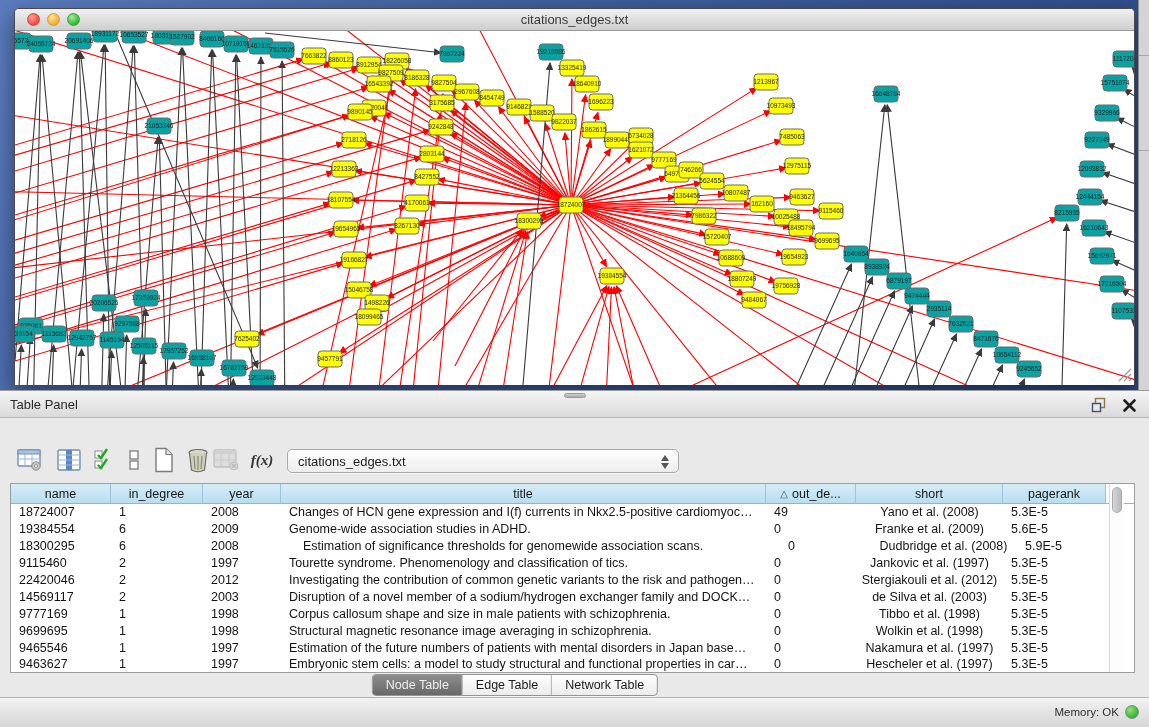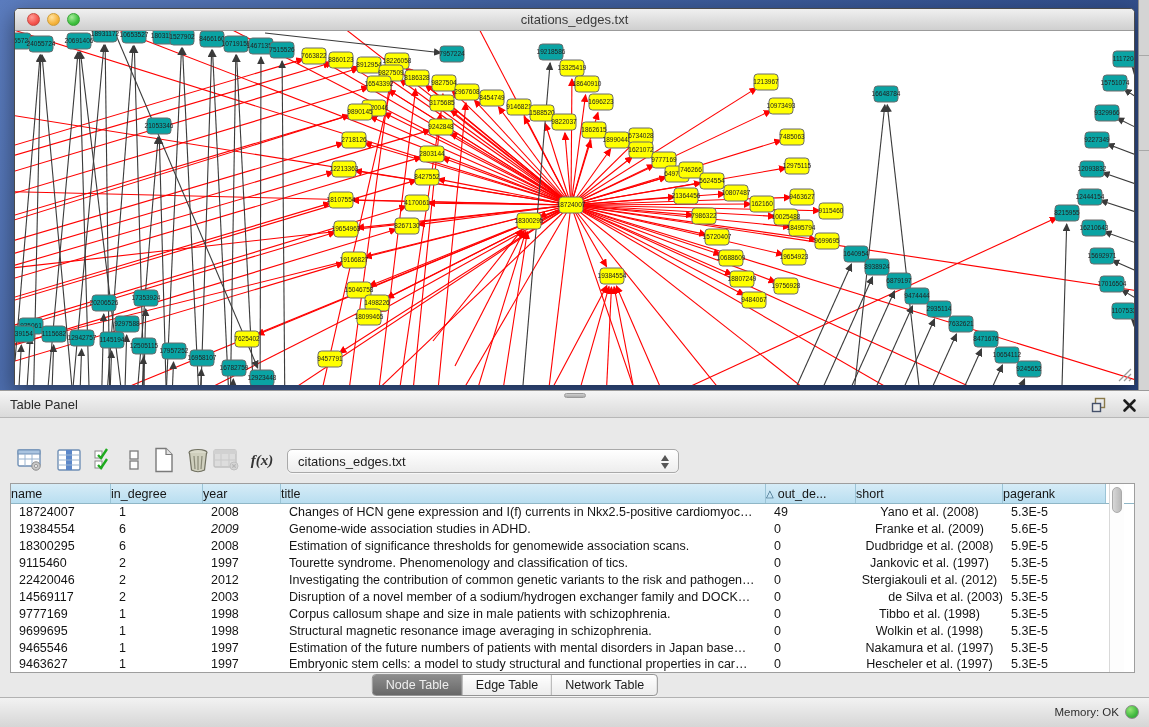--- a/index.html
+++ b/index.html
@@ -49,21 +49,21 @@
                border-left:4.5px solid transparent;border-right:4.5px solid transparent;
                border-bottom:6px solid #555;}
   .stepper .down{position:absolute;bottom:1px;left:1px;width:0;height:0;
                  border-left:4.5px solid transparent;border-right:4.5px solid transparent;
                  border-top:6px solid #555;}
   
   .table-wrap{position:absolute;left:10px;top:483px;width:1125px;height:190px;
               border:1px solid #9e9e9e;background:#fff;overflow:hidden;}
   .thead{display:flex;height:20px;border-bottom:1px solid #8fb6c6;}
   .th{background:linear-gradient(#d6ecf7,#b9def0);border-right:1px solid #9cc4d6;
-      font-size:12.5px;color:#161616;display:flex;align-items:center;
+      font-size:12.5px;color:#161616;display:flex;align-items:center;justify-content:center;
       overflow:hidden;white-space:nowrap;}
   .sort-tri{font-size:10px;color:#2a5a78;margin-right:4px;}
   .tr{display:flex;height:16.9px;align-items:center;}
   .td{font-size:12.5px;color:#141414;white-space:nowrap;overflow:hidden;
       padding:0 0 0 8px;}
   .td.center{text-align:center;padding:0;}
   .vscroll{position:absolute;right:10px;top:0;width:15px;height:100%;
            background:#fdfdfd;border-left:1px solid #d9d9d9;}
   .vthumb{position:absolute;left:2px;top:3px;width:10px;height:26px;border-radius:5px;
           background:linear-gradient(90deg,#d7d7d7,#b9b9b9);border:1px solid #aaa;}
@@ -870,31 +870,31 @@
           <div class="td" style="width: 92px;">1</div>
           <div class="td" style="width: 78px;">2008</div>
           <div class="td" style="width: 485px;">Changes of HCN gene expression and I(f) currents in Nkx2.5-positive cardiomyoc…</div>
           <div class="td" style="width: 90px;">49</div>
           <div class="td center" style="width: 147px; text-align: center;">Yano et al. (2008)</div>
           <div class="td" style="width: 103px;">5.3E-5</div>
         </div>
         <div class="tr">
           <div class="td" style="width: 100px;">19384554</div>
           <div class="td" style="width: 92px;">6</div>
-          <div class="td" style="width: 78px; font-style: italic;">2009</div>
+          <div class="td" style="width: 78px;">2009</div>
           <div class="td" style="width: 485px;">Genome-wide association studies in ADHD.</div>
           <div class="td" style="width: 90px;">0</div>
           <div class="td center" style="width: 147px;">Franke et al. (2009)</div>
           <div class="td" style="width: 103px;">5.6E-5</div>
         </div>
         <div class="tr">
           <div class="td" style="width: 100px;">18300295</div>
           <div class="td" style="width: 92px;">6</div>
           <div class="td" style="width: 78px;">2008</div>
-          <div class="td" style="width: 485px;">Estimation of significance thresholds for genomewide association scans.</div>
+          <div class="td" style="width: 485px; margin-left: 14px;">Estimation of significance thresholds for genomewide association scans.</div>
           <div class="td" style="width: 90px;">0</div>
           <div class="td center" style="width: 147px;">Dudbridge et al. (2008)</div>
           <div class="td" style="width: 103px;">5.9E-5</div>
         </div>
         <div class="tr">
           <div class="td" style="width: 100px;">9115460</div>
           <div class="td" style="width: 92px;">2</div>
           <div class="td" style="width: 78px;">1997</div>
           <div class="td" style="width: 485px;">Tourette syndrome. Phenomenology and classification of tics.</div>
           <div class="td" style="width: 90px;">0</div>
@@ -909,21 +909,21 @@
           <div class="td" style="width: 90px;">0</div>
           <div class="td center" style="width: 147px;">Stergiakouli et al. (2012)</div>
           <div class="td" style="width: 103px;">5.5E-5</div>
         </div>
         <div class="tr">
           <div class="td" style="width: 100px;">14569117</div>
           <div class="td" style="width: 92px;">2</div>
           <div class="td" style="width: 78px;">2003</div>
           <div class="td" style="width: 485px;">Disruption of a novel member of a sodium/hydrogen exchanger family and DOCK…</div>
           <div class="td" style="width: 90px;">0</div>
-          <div class="td center" style="width: 147px; text-align: right;">de Silva et al. (2003)</div>
+          <div class="td center" style="width: 147px;">de Silva et al. (2003)</div>
           <div class="td" style="width: 103px;">5.3E-5</div>
         </div>
         <div class="tr">
           <div class="td" style="width: 100px;">9777169</div>
           <div class="td" style="width: 92px;">1</div>
           <div class="td" style="width: 78px;">1998</div>
           <div class="td" style="width: 485px;">Corpus callosum shape and size in male patients with schizophrenia.</div>
           <div class="td" style="width: 90px;">0</div>
           <div class="td center" style="width: 147px;">Tibbo et al. (1998)</div>
           <div class="td" style="width: 103px;">5.3E-5</div>

